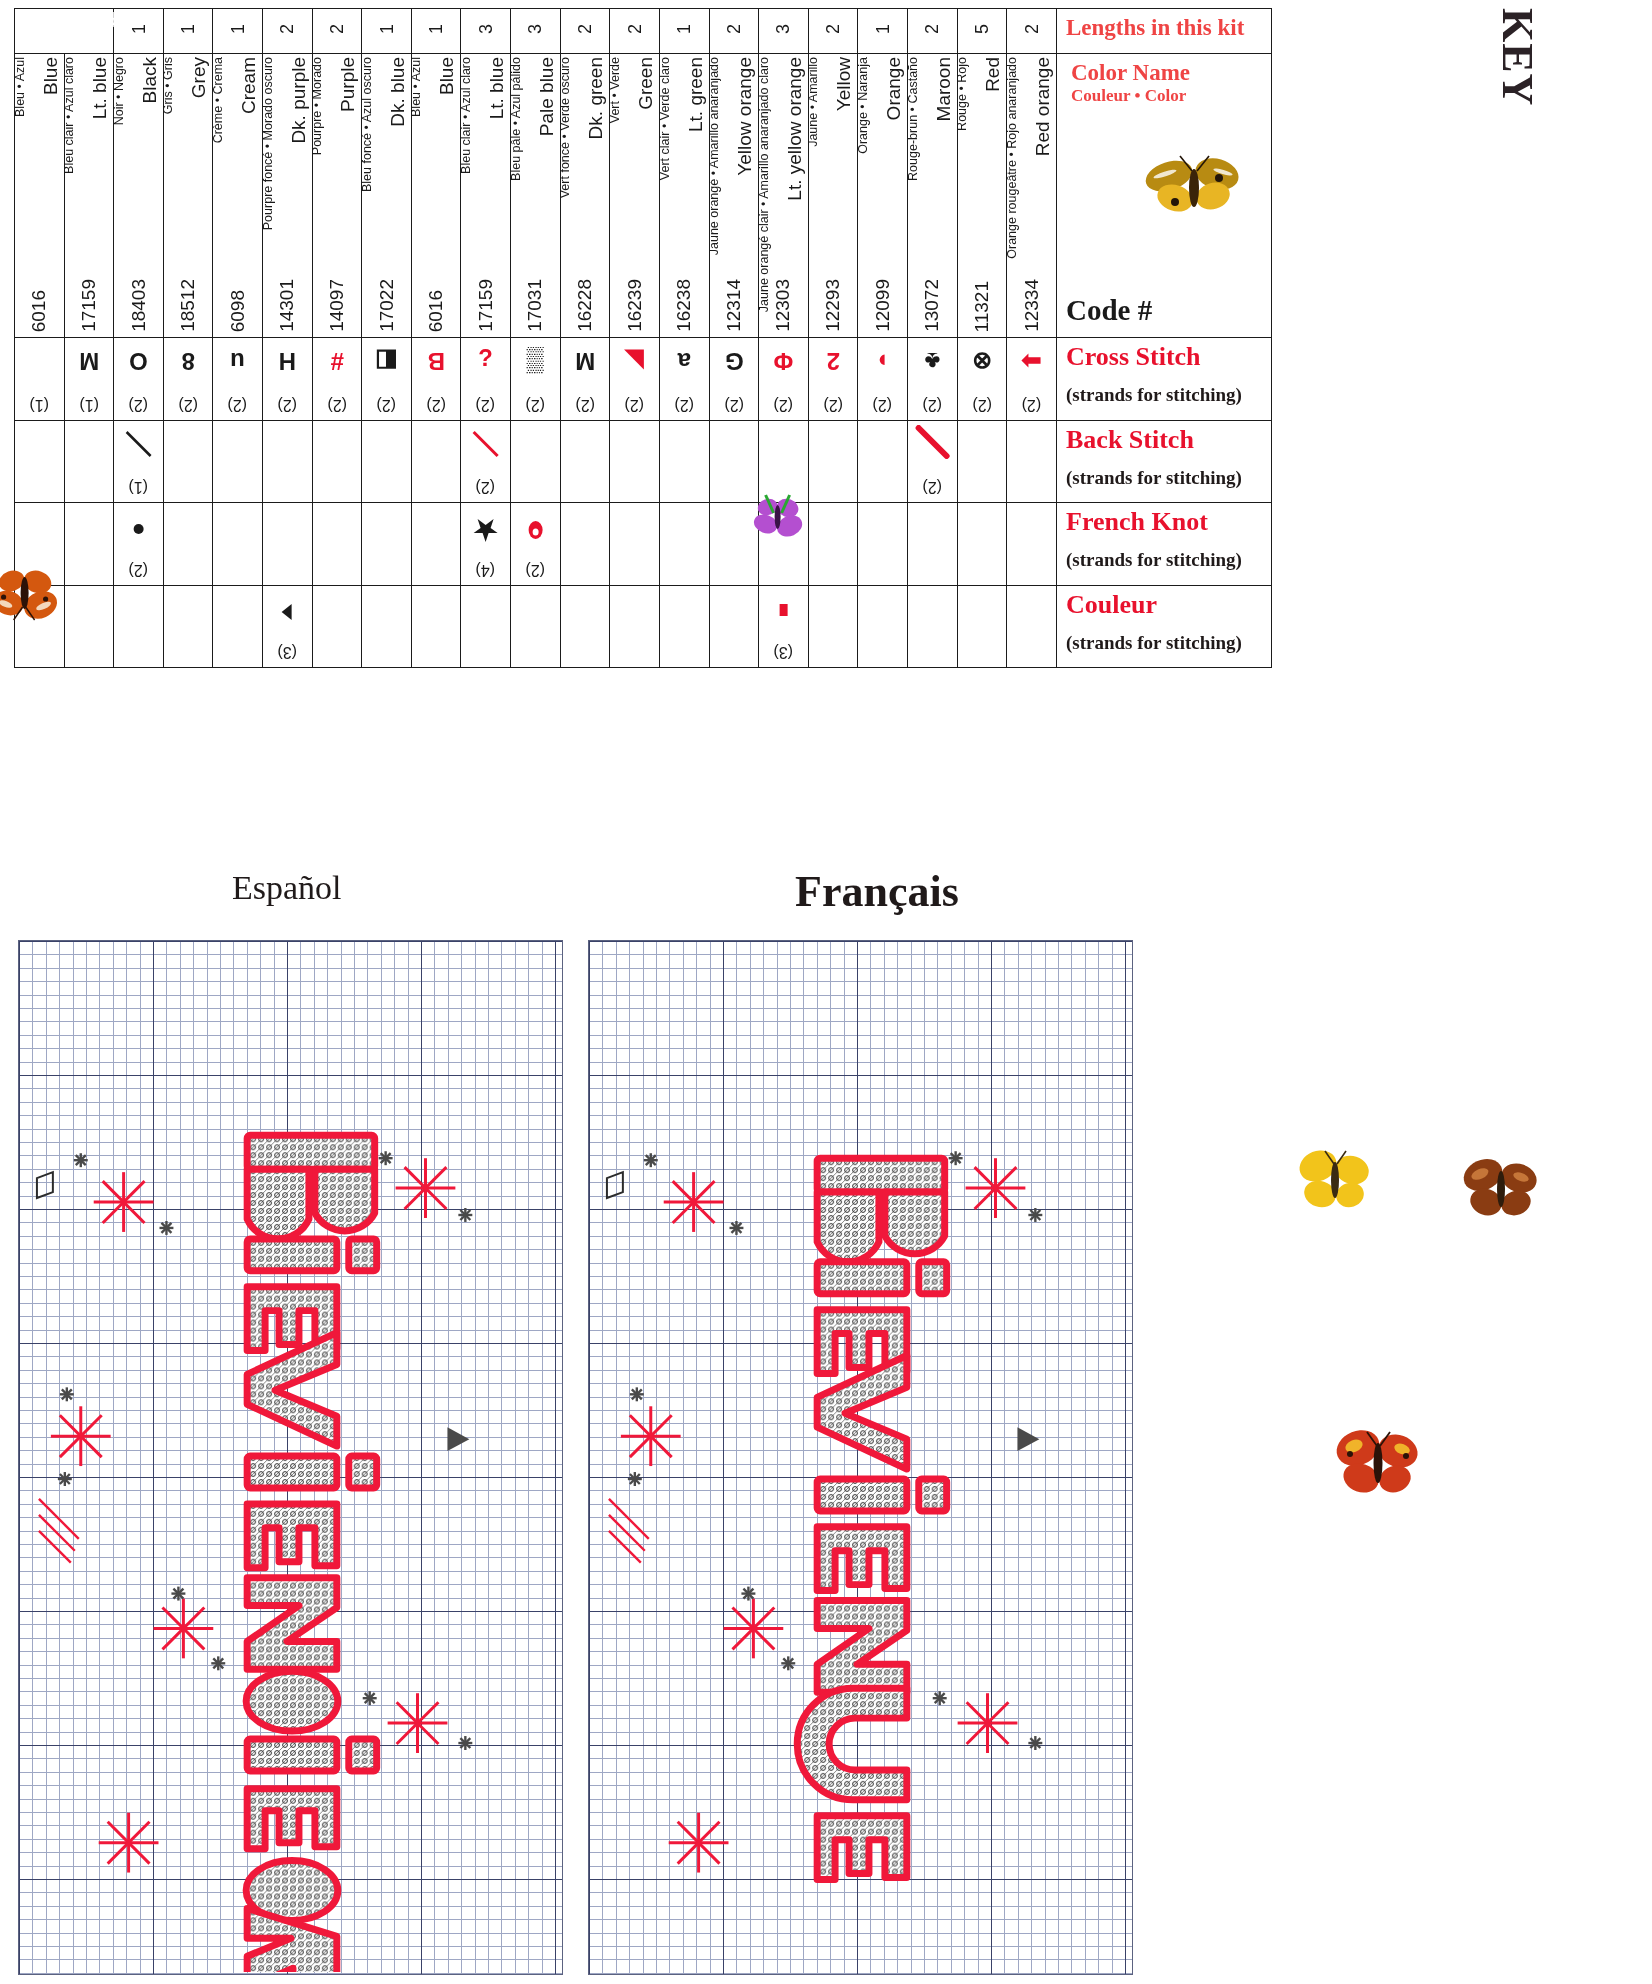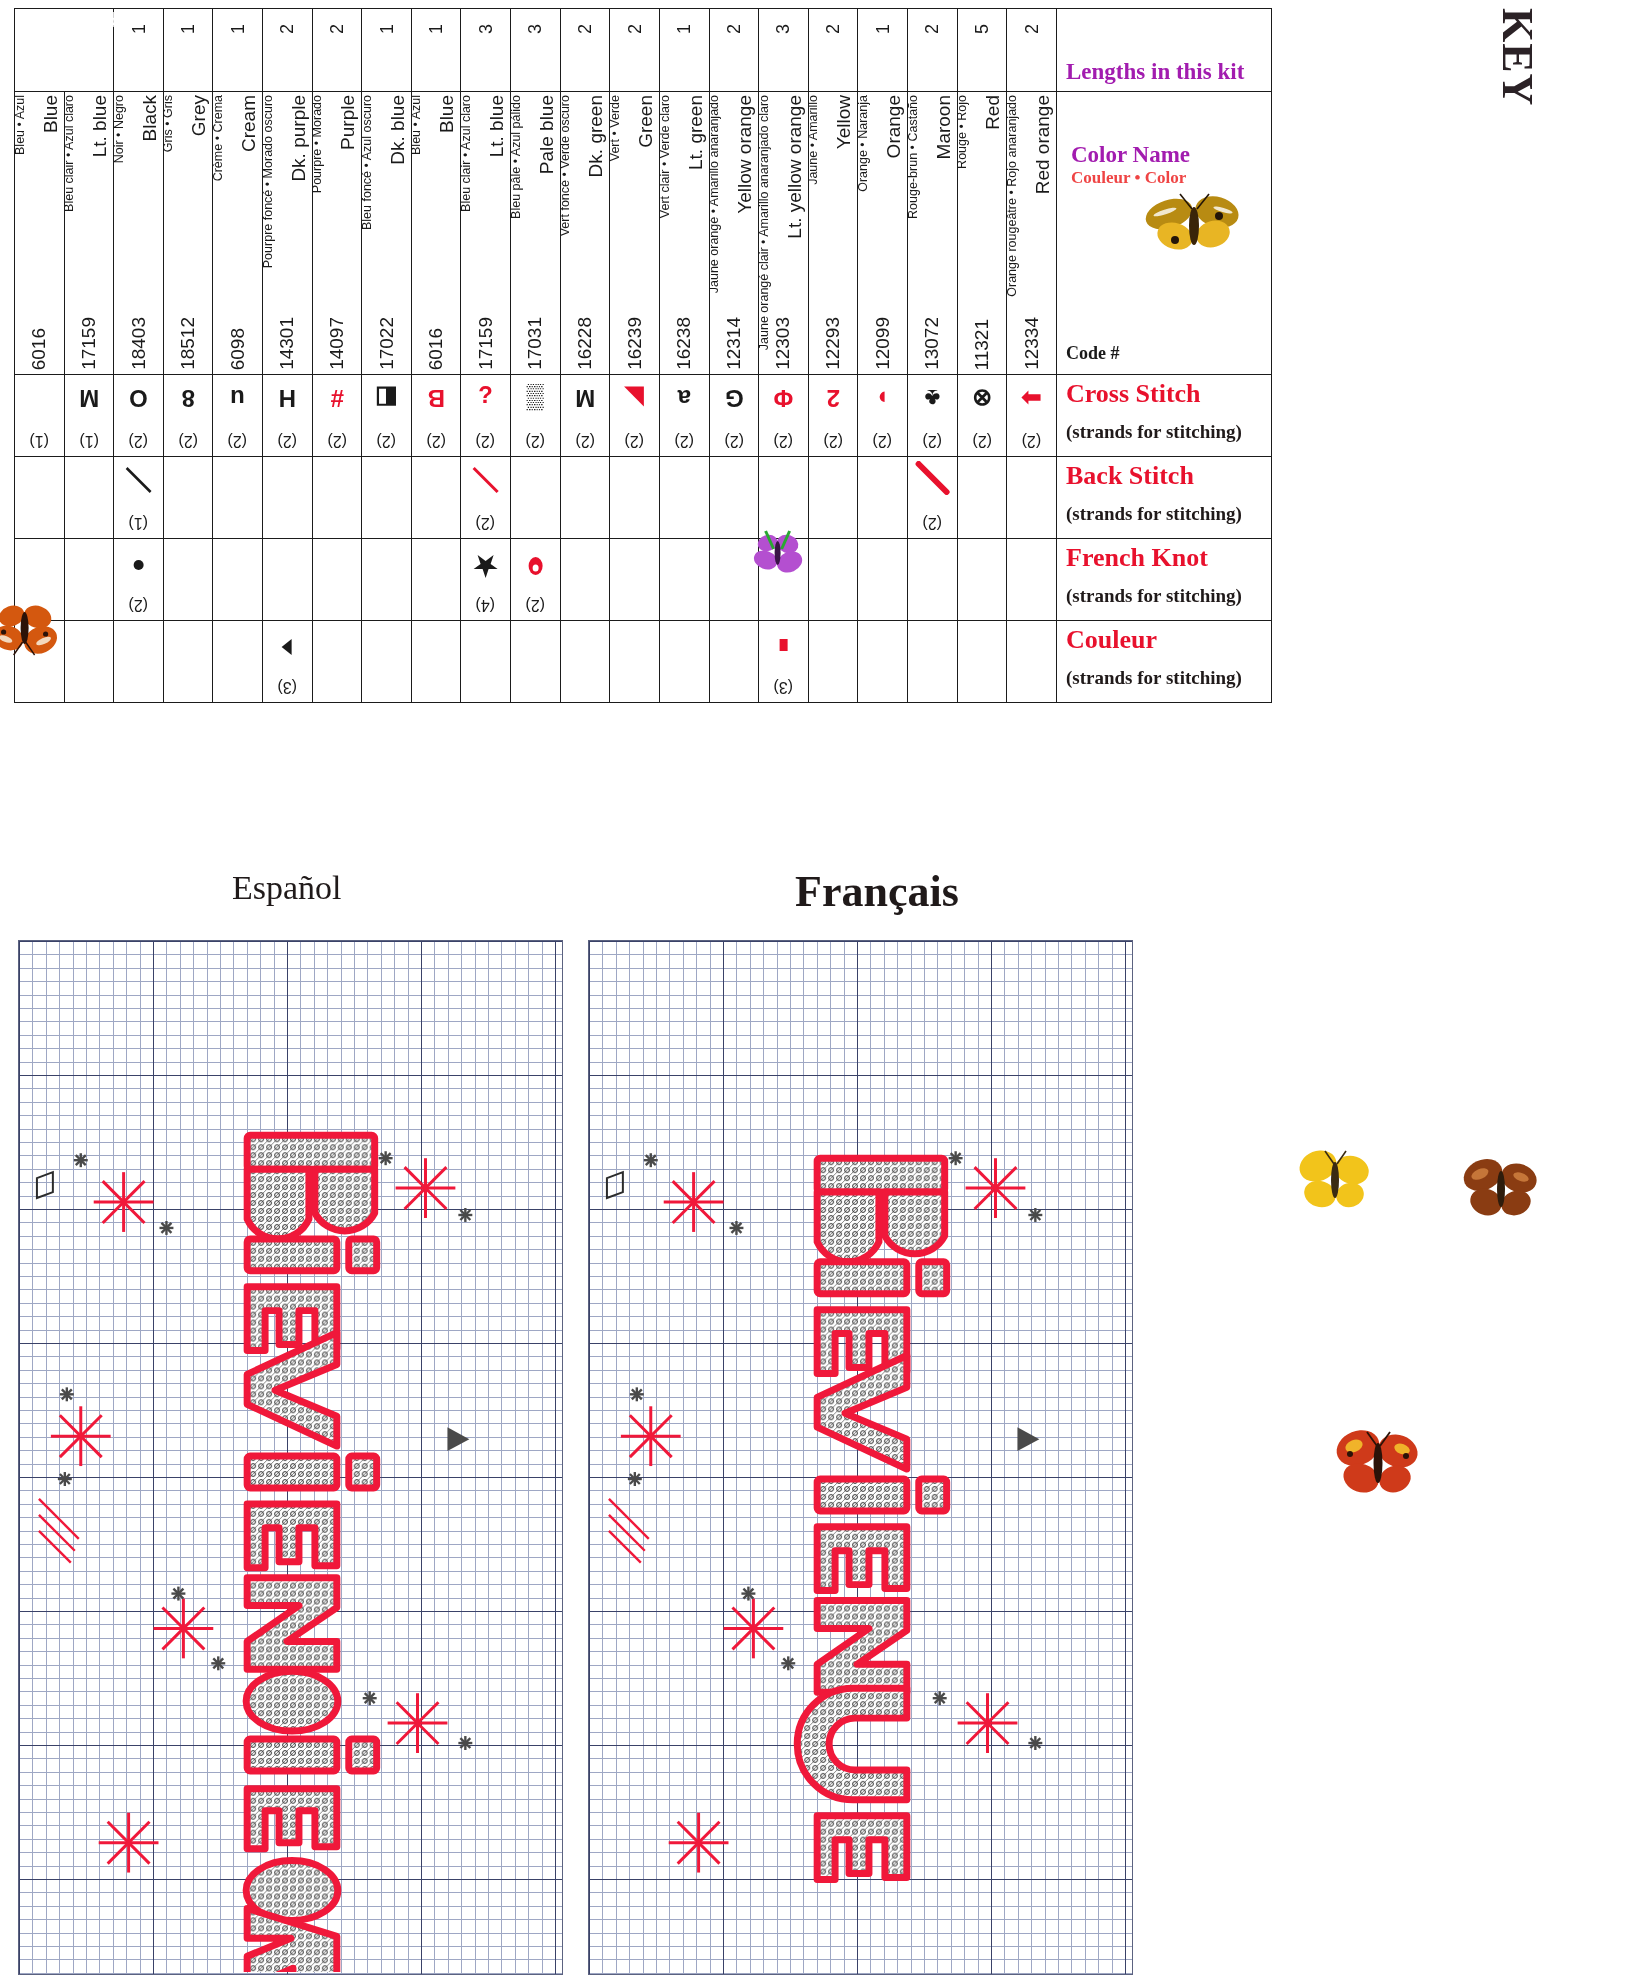--- a/index.html
+++ b/index.html
@@ -120,22 +120,21 @@
   .label-col {
     width:215px;
     padding:6px 0 6px 9px !important;
     vertical-align:top;
   }
   .lab-main {
     font-family:"Liberation Serif", serif;
     font-weight:bold;
     font-size:23px;
     line-height:26px;
-    color:#a21caf;
-    margin-top:44px;
+    color:#ef4444;
   }
   .lab-sub {
     font-family:"Liberation Serif", serif;
     font-weight:bold;
     font-size:17px;
     line-height:20px;
     color:#ef4444;
   }
   .lab-red {
     font-family:"Liberation Serif", serif;
@@ -147,21 +146,21 @@
   .lab-sub2 {
     font-family:"Liberation Serif", serif;
     font-weight:bold;
     font-size:19px;
     line-height:22px;
     color:#201a1a;
   }
   .namecell-label { position:relative; height:282px; }
   .namecell-label .top { position:absolute; top:6px; left:14px; }
   .namecell-label .code { position:absolute; bottom:10px; left:9px;
-     font-family:"Liberation Serif", serif; font-weight:bold; font-size:18px; }
+     font-family:"Liberation Serif", serif; font-weight:bold; font-size:29px; }
   .namecell-label .fly { position:absolute; top:92px; left:82px; }
 
   
   #key-title {
     position:absolute; left:1492px; top:8px;
     writing-mode:vertical-rl; text-orientation:mixed;
     font-family:"Liberation Serif", serif;
     font-weight:bold; font-size:44px;
     letter-spacing:1px;
     color:#2b2226;

